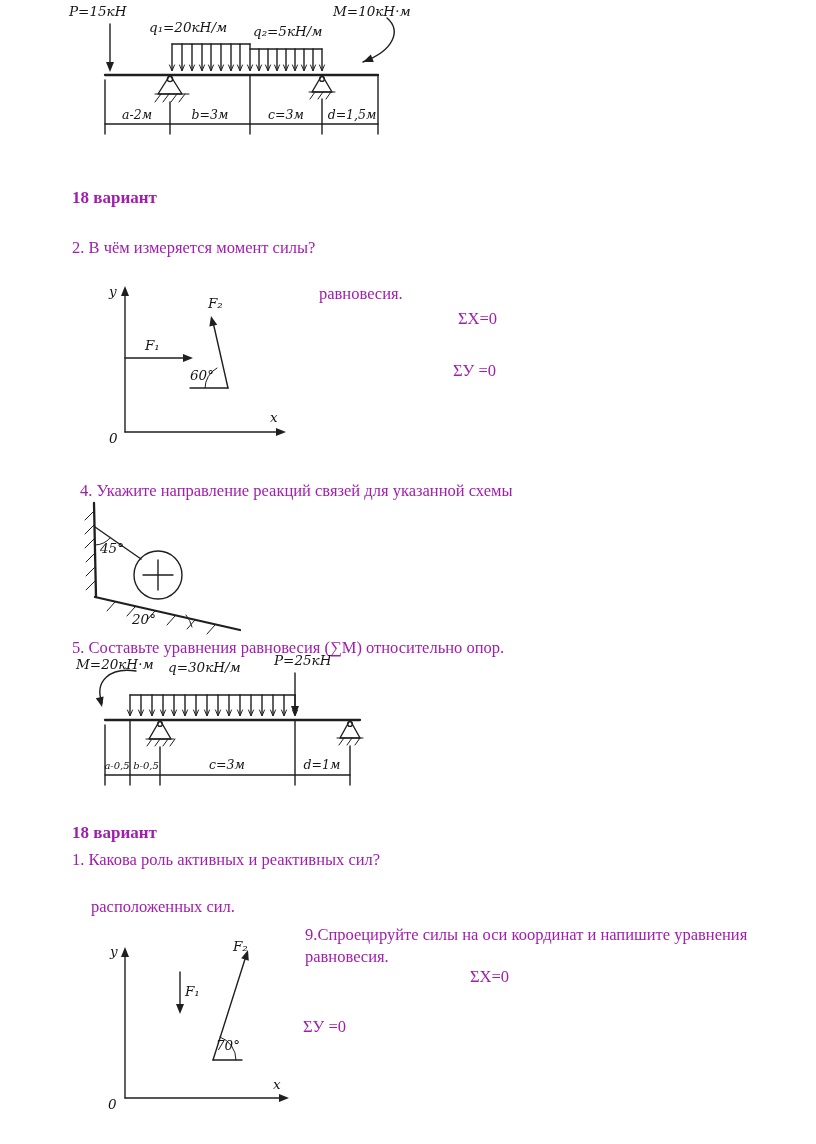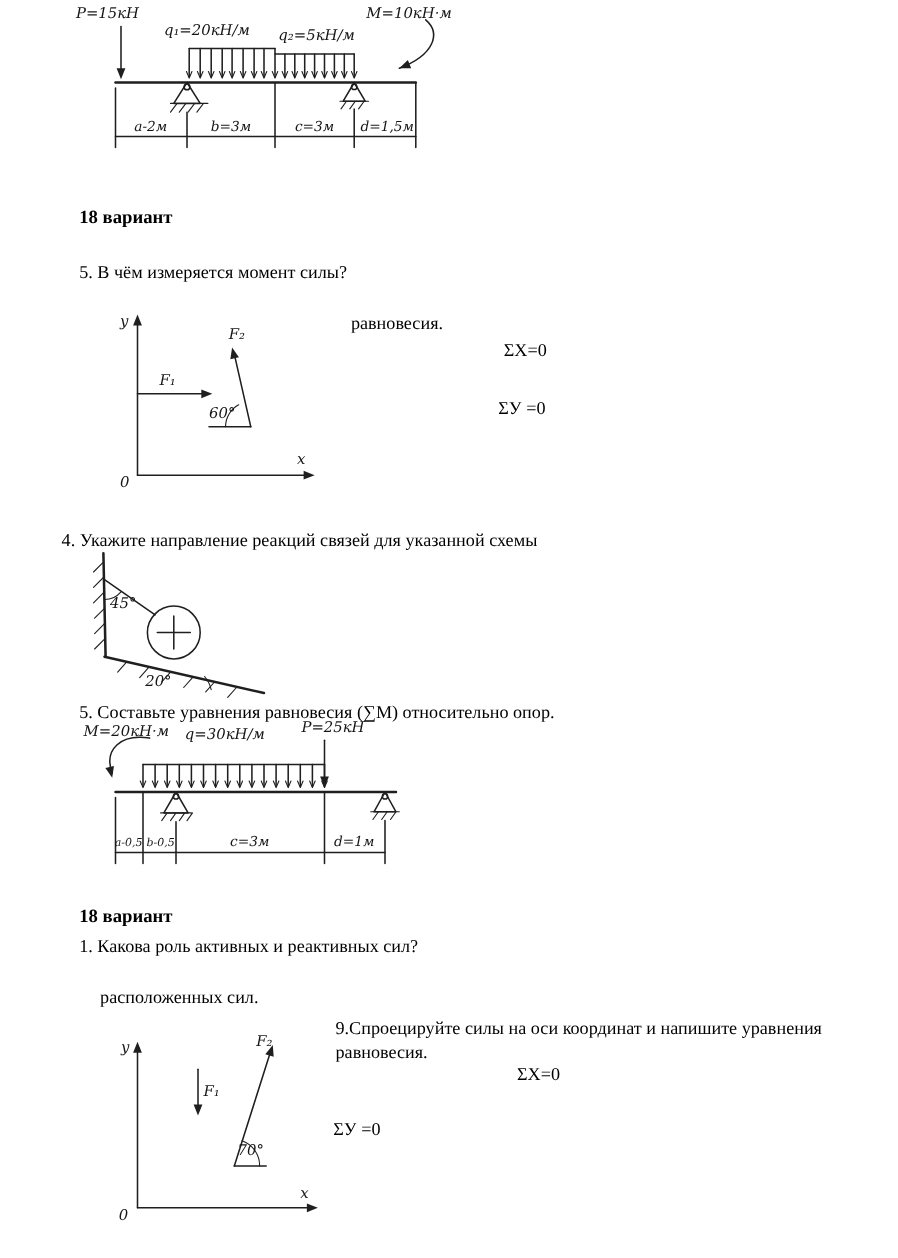--- a/index.html
+++ b/index.html
@@ -1,20 +1,20 @@
 <!DOCTYPE html>
 <html><head>
 <meta charset="utf-8">
 <style>
   html,body{margin:0;padding:0;background:#ffffff;}
   .page{
     position:relative;width:816px;height:1144px;background:#ffffff;
     font-family:"Liberation Serif","DejaVu Serif",serif;color:#000;overflow:hidden;
   }
-  .t{position:absolute;font-size:16.5px;line-height:22px;white-space:pre;color:#000000;}
+  .t{position:absolute;font-size:16.5px;line-height:22px;white-space:pre;color:#a21caf;}
   .bold{font-weight:bold;font-size:17px;}
   .fig{position:absolute;overflow:visible;}
   .fig line,.fig path,.fig circle{stroke:#1f1f1f;stroke-width:1.4;fill:none;stroke-linecap:round;stroke-linejoin:round;}
   .fig .thick{stroke-width:2.3;}
   .fig .thin{stroke-width:1;}
   .fig polygon{fill:#1f1f1f;stroke:none;}
   .fig text{font-family:"DejaVu Serif",serif;font-style:italic;font-size:13.5px;fill:#151515;stroke:none;}
   .fig .dim{font-size:12.5px;}
   .fig .sm{font-size:10px;}
 </style>
@@ -57,21 +57,21 @@
       <path d="M40 78V132M105 100V132M185 73V132M257 97V132M313 73V132"></path>
       <line x1="40" y1="122" x2="313" y2="122"></line>
     </g>
     <text class="dim" x="72" y="117" text-anchor="middle">a-2м</text>
     <text class="dim" x="145" y="117" text-anchor="middle">b=3м</text>
     <text class="dim" x="221" y="117" text-anchor="middle">c=3м</text>
     <text class="dim" x="287" y="117" text-anchor="middle">d=1,5м</text>
   </svg>
 
   <div class="t bold" style="left:72px;top:187px">18 вариант</div>
-  <div class="t" style="left:72px;top:237px">5. В чём измеряется момент силы?</div>
+  <div class="t" style="left:72px;top:237px">2. В чём измеряется момент силы?</div>
   <div class="t" style="left:319px;top:283px">равновесия.</div>
   <div class="t" style="left:458px;top:308px">ΣХ=0</div>
   <div class="t" style="left:453px;top:360px">ΣУ =0</div>
 
   <svg class="fig" style="left:95px;top:280px" width="205" height="168" viewBox="0 0 205 168">
     <line x1="30" y1="152" x2="30" y2="11"></line>
     <polygon points="30,6 26,16 34,16"></polygon>
     <line x1="30" y1="152" x2="185" y2="152"></line>
     <polygon points="191,152 181,148 181,156"></polygon>
     <text x="14" y="16">y</text>
@@ -84,21 +84,21 @@
 
     <line x1="133" y1="108" x2="118" y2="42"></line>
     <polygon points="116,36 122.2,44.8 114.4,46.6"></polygon>
     <text x="113" y="28">F₂</text>
 
     <line x1="95" y1="108" x2="133" y2="108"></line>
     <path class="thin" d="M110 108A23 23 0 0 1 122 88"></path>
     <text x="95" y="100">60°</text>
   </svg>
 
-  <div class="t" style="left:56px;top:480px">4. Укажите направление реакций связей для указанной схемы</div>
+  <div class="t" style="left:80px;top:480px">4. Укажите направление реакций связей для указанной схемы</div>
 
   <svg class="fig" style="left:70px;top:497px" width="185" height="142" viewBox="0 0 185 142">
     <line class="thick" x1="24" y1="6" x2="26" y2="100"></line>
     <path class="thin" d="M24 14l-9 9M24 28l-9 9M24 42l-9 9M25 56l-9 9M25 70l-9 9M25 84l-9 9"></path>
     <line x1="25" y1="30" x2="71" y2="62"></line>
     <path class="thin" d="M25 48A20 20 0 0 0 40 41"></path>
     <text x="30" y="56">45°</text>
 
     <g>
       <circle cx="88" cy="78" r="24"></circle>

